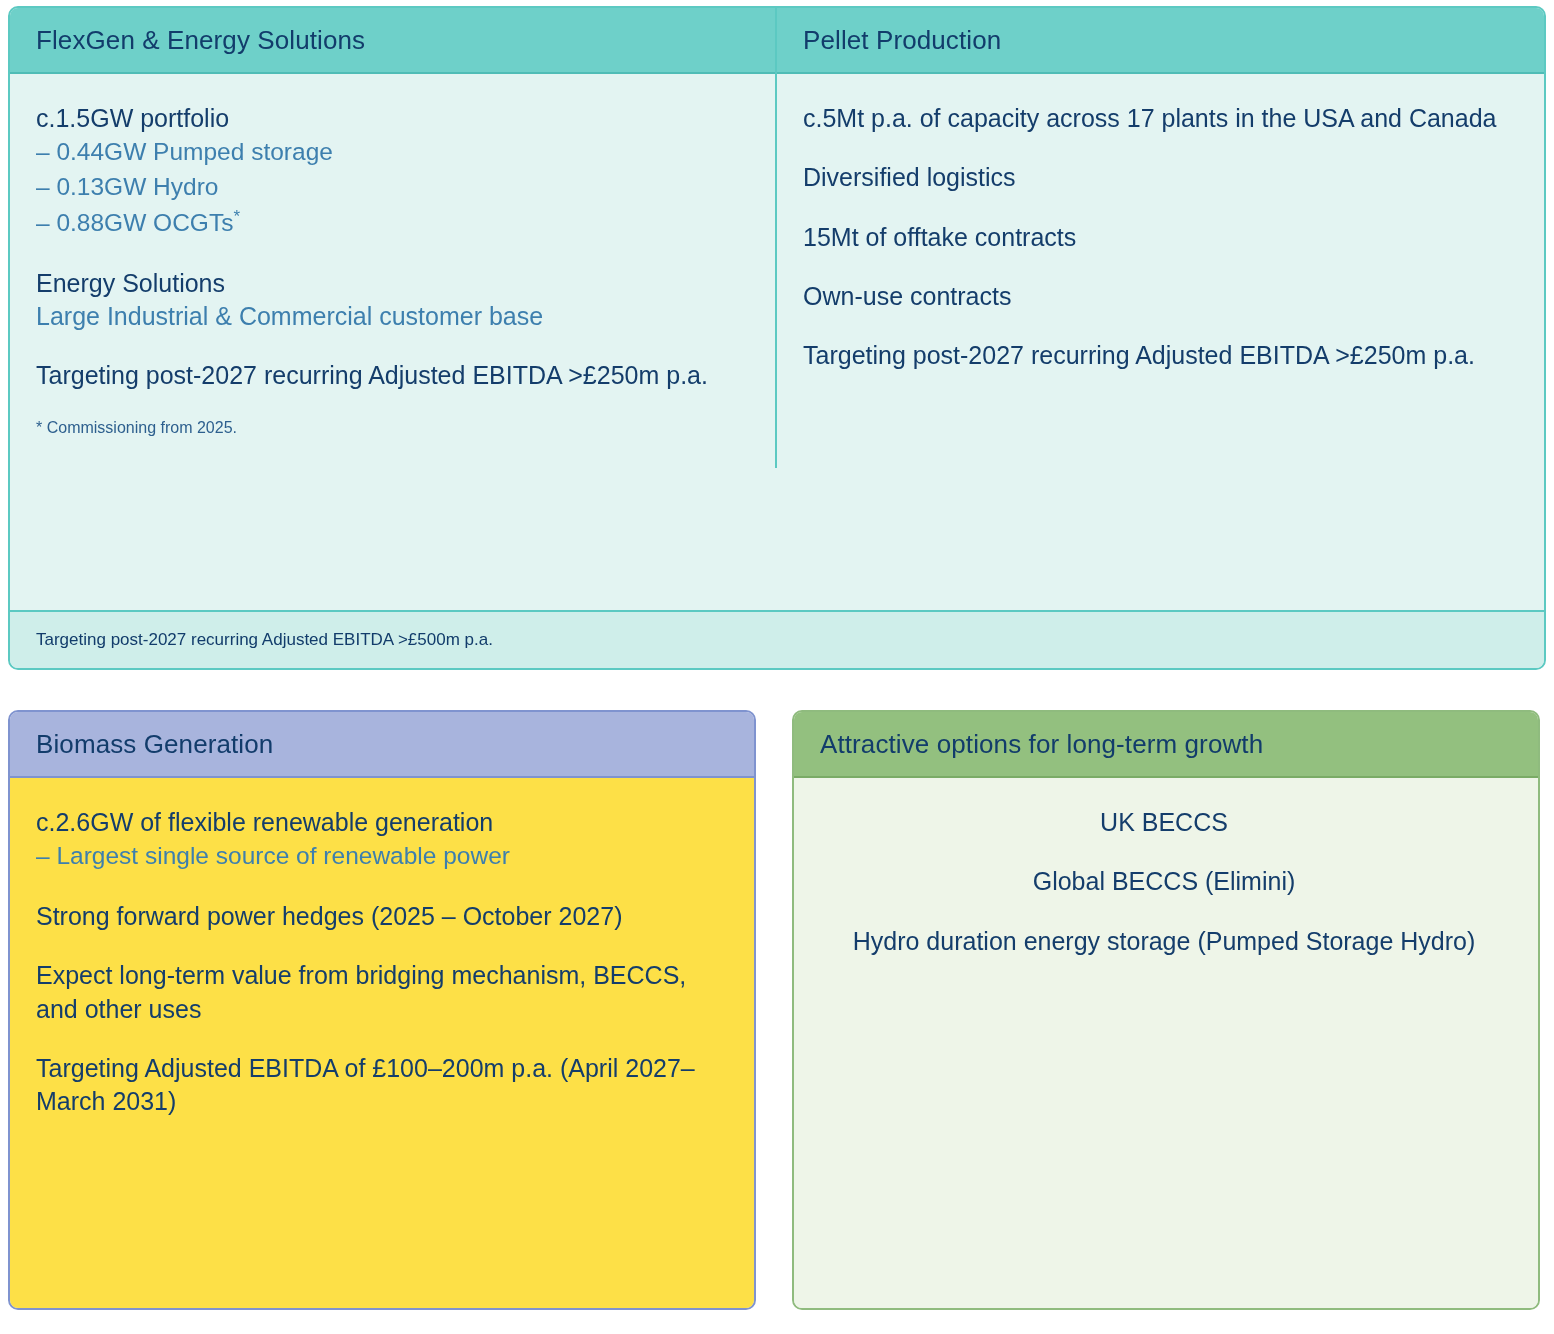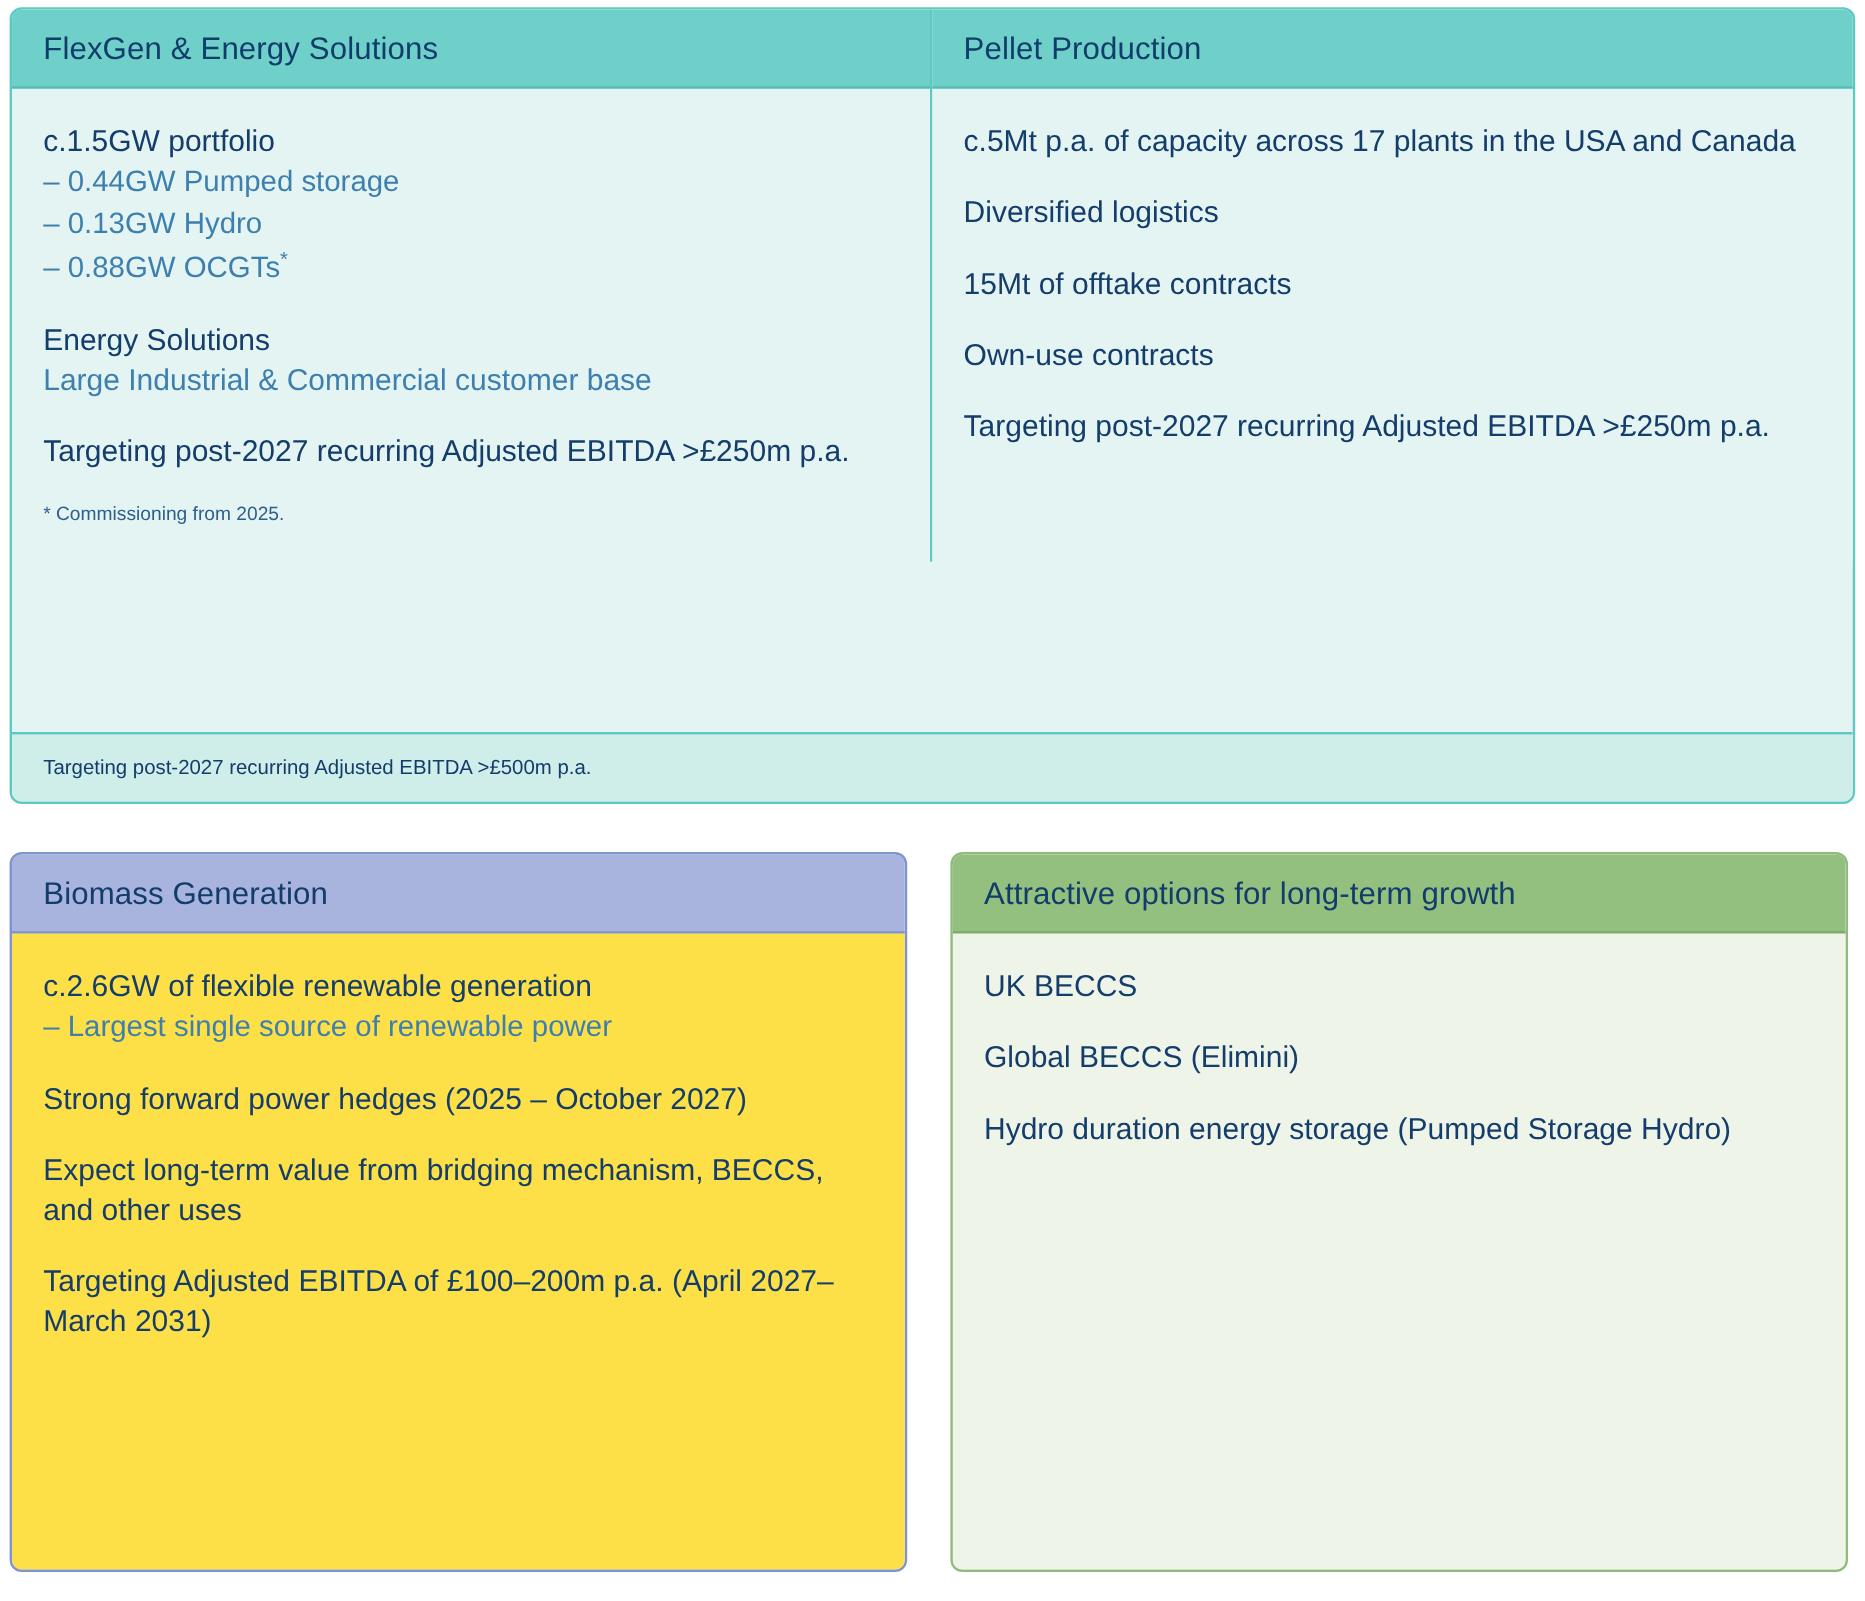--- a/index.html
+++ b/index.html
@@ -147,20 +147,21 @@
     background: #a8b4dd;
     border-bottom: 2px solid #7f93cf;
   }
   .panel.biomass .card-body {
     background: #fde047;
   }
 
   .panel.growth {
     border: 2px solid #8fbb7e;
     background: #eef5e8;
+    text-align: center;
   }
   .panel.growth .card-header {
     background: #93c07f;
     border-bottom: 2px solid #7aab66;
   }
   .panel.growth .card-body {
     background: #eef5e8;
   }
 </style>
 </head>

